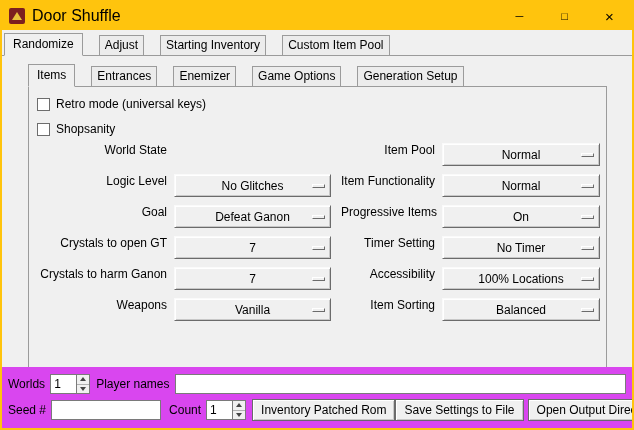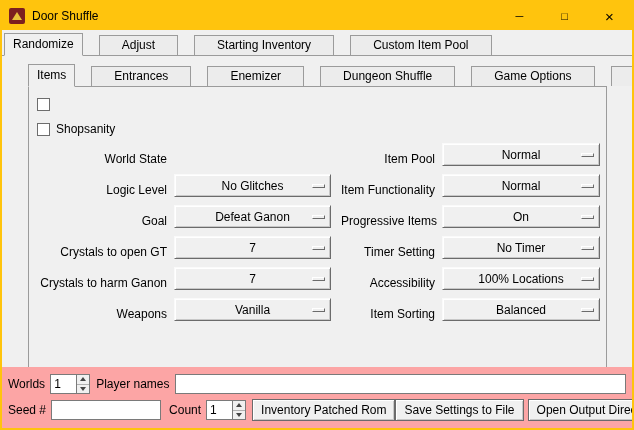--- a/index.html
+++ b/index.html
@@ -10,58 +10,58 @@
     position:relative; width:634px; height:430px;
     border:2px solid var(--accent, #ffc40d);
     background:#f0f0f0; overflow:hidden;
   }
 
   
   .titlebar { height:28px; background:var(--accent, #ffc40d); display:flex; align-items:center; }
   .app-icon { width:16px; height:16px; margin:0 7px 0 7px; background:#7c1f1f; border-radius:2px; position:relative; flex:0 0 auto; }
   .app-icon::after { content:""; position:absolute; left:3px; top:4px;
     border-left:5px solid transparent; border-right:5px solid transparent; border-bottom:8px solid #e8c23a; }
-  .title { font-size:12px; white-space:nowrap; }
+  .title { font-size:16px; white-space:nowrap; }
   .win-buttons { margin-left:auto; display:flex; height:100%; }
   .win-btn { width:45px; display:flex; align-items:center; justify-content:center; font-size:11px; cursor:default; }
   .win-btn.close { font-size:15px; }
 
   
   .tabs { display:flex; align-items:flex-end; border-bottom:1px solid #9b9b9b; padding:3px 0 0 2px;gap:17px; }
-  .tab { padding:2px 22px 3px; border:1px solid #9b9b9b; background:#ececec; margin-right:-1px;
+  .tab { padding:2px 5px 3px; border:1px solid #9b9b9b; background:#ececec; margin-right:-1px;
          position:relative; white-space:nowrap; cursor:default; border-bottom:none; }
   .tab.selected { background:#f0f0f0; padding:3px 8px 4px; margin-bottom:-1px; border-bottom:1px solid #f0f0f0; z-index:2; }
 
   .inner-nb { margin:5px 25px 0 26px; }
   .inner-nb .tabs { padding-left:0; }
   .inner-pane { border:1px solid #9b9b9b; border-top:none; height:281px; background:#f0f0f0; padding:5px 0 0 8px; }
 
   
   .check-row { display:flex; align-items:center; height:24px; margin-bottom:1px; cursor:default; }
   .cbox { width:13px; height:13px; background:#fff; border:1px solid #6d6d6d; margin-right:6px; flex:0 0 auto; }
 
   
   .fields { display:flex; margin-top:2px; }
   .col { display:flex; flex-direction:column; }
   .col-right { margin-left:10px; }
-  .frow { display:flex; align-items:flex-end; height:23px; margin-bottom:8px; }
+  .frow { display:flex; align-items:flex-start; height:23px; margin-bottom:8px; }
   .flabel { text-align:right; padding-right:7px; white-space:nowrap; }
   .col-left  .flabel { width:137px; }
   .col-right .flabel { width:101px; }
   .dd { position:relative; height:23px; background:#f0f0f0;
         border:1px solid; border-color:#fafafa #6b6b6b #6b6b6b #fafafa;
         box-shadow: inset 1px 1px 0 #ffffff, inset -1px -1px 0 #c8c8c8;
         display:flex; align-items:center; justify-content:center; cursor:default; }
   .col-left  .dd { width:157px; }
   .col-right .dd { width:158px; }
   .mi { position:absolute; right:5px; top:9px; width:13px; height:4px; background:#efefef;
         border:1px solid; border-color:#ffffff #6b6b6b #6b6b6b #ffffff; }
 
   
-  .bottom { position:absolute; left:0; right:0; bottom:0; padding:2px 6px 7px 6px; background:#fca5a5; }
+  .bottom { position:absolute; left:0; right:0; bottom:0; padding:2px 6px 7px 6px; background:#d946ef; }
   .brow { display:flex; align-items:center; margin-top:5px; }
   .lbl { padding-right:5px; white-space:nowrap; }
   .entry { height:20px; border:1px solid #7a7a7a; background:#fff; padding:0 3px; font:inherit; outline:none; }
   .grow { flex:1; min-width:0; }
   .seed { width:110px; }
   .spin { display:flex; height:20px; margin-right:2px; }
   .spin .entry { width:26px; border-right:none; }
   .arrows { width:14px; display:flex; flex-direction:column; border:1px solid #7a7a7a; background:#f0f0f0; }
   .arrow { flex:1; display:flex; align-items:center; justify-content:center; cursor:default; }
   .arrow + .arrow { border-top:1px solid #b0b0b0; }
@@ -93,29 +93,29 @@
     <div class="tab">Adjust</div>
     <div class="tab">Starting Inventory</div>
     <div class="tab">Custom Item Pool</div>
   </div>
 
   <div class="inner-nb">
     <div class="tabs">
       <div class="tab selected">Items</div>
       <div class="tab">Entrances</div>
       <div class="tab">Enemizer</div>
-      <div class="tab">Dungeon Shuffle</div>
       <div class="tab">Game Options</div>
       <div class="tab">Generation Setup</div>
     </div>
 
     <div class="inner-pane">
 
       <div class="check-row">
         <span class="cbox"></span>
+        <span>Retro mode (universal keys)</span>
       </div>
       <div class="check-row">
         <span class="cbox"></span>
         <span>Shopsanity</span>
       </div>
 
       <div class="fields">
         <div class="col col-left">
 
           <div class="frow">

